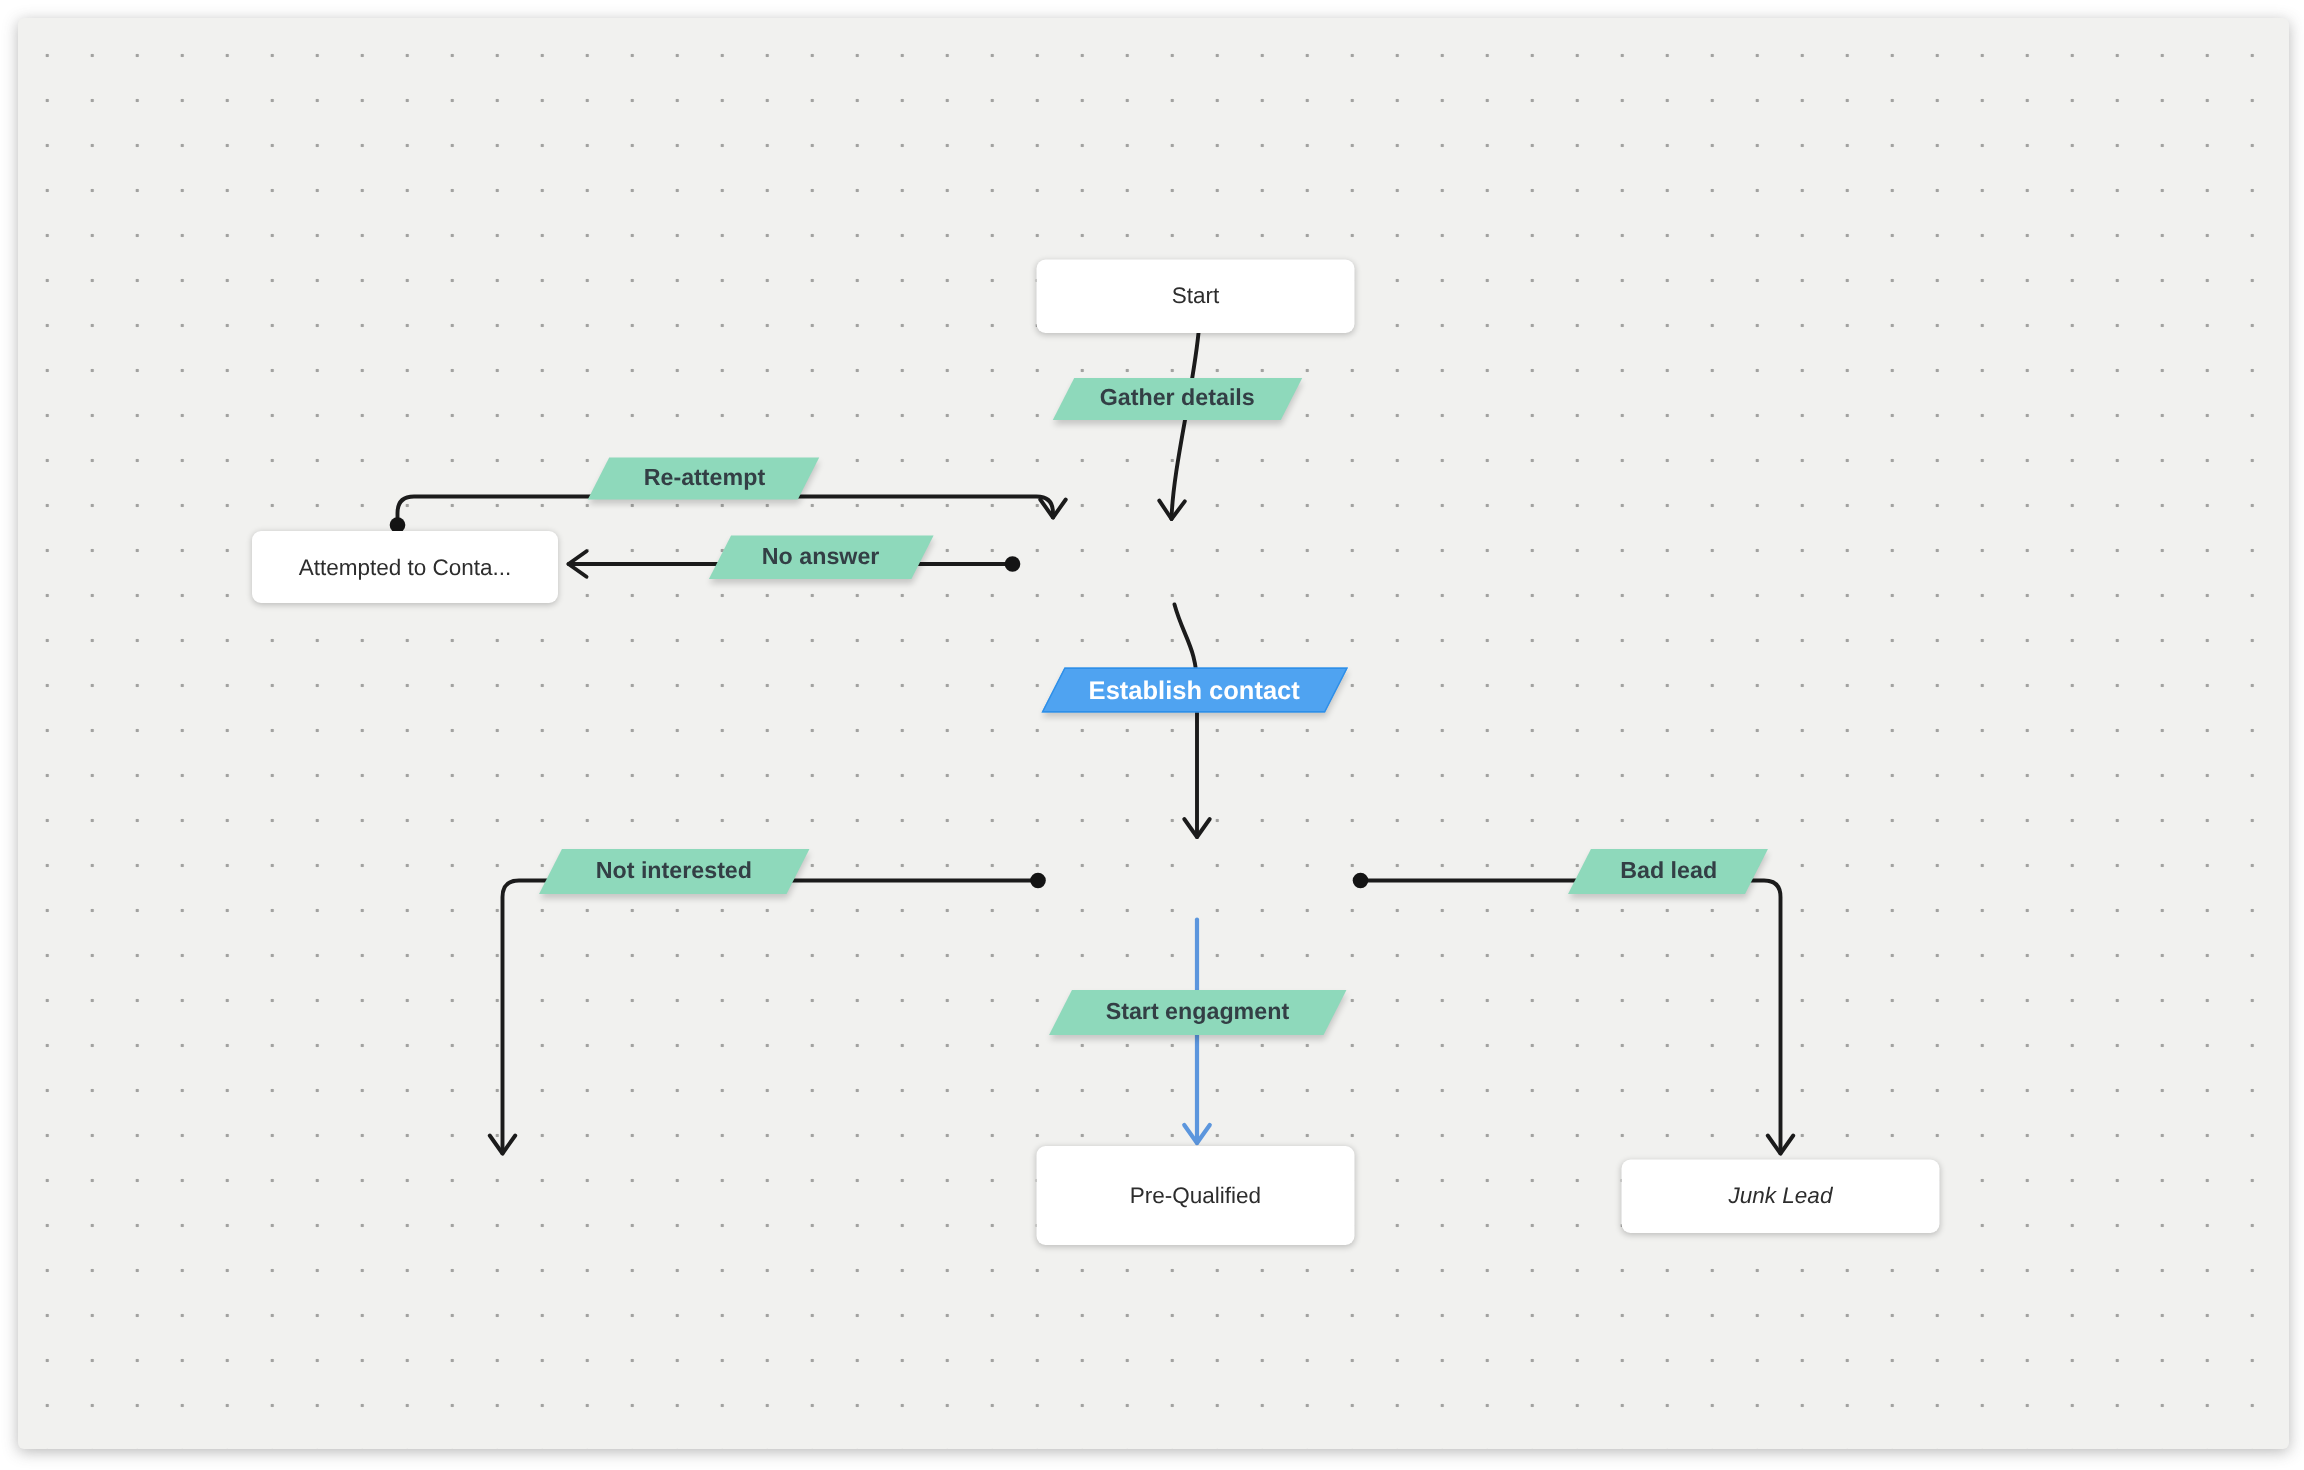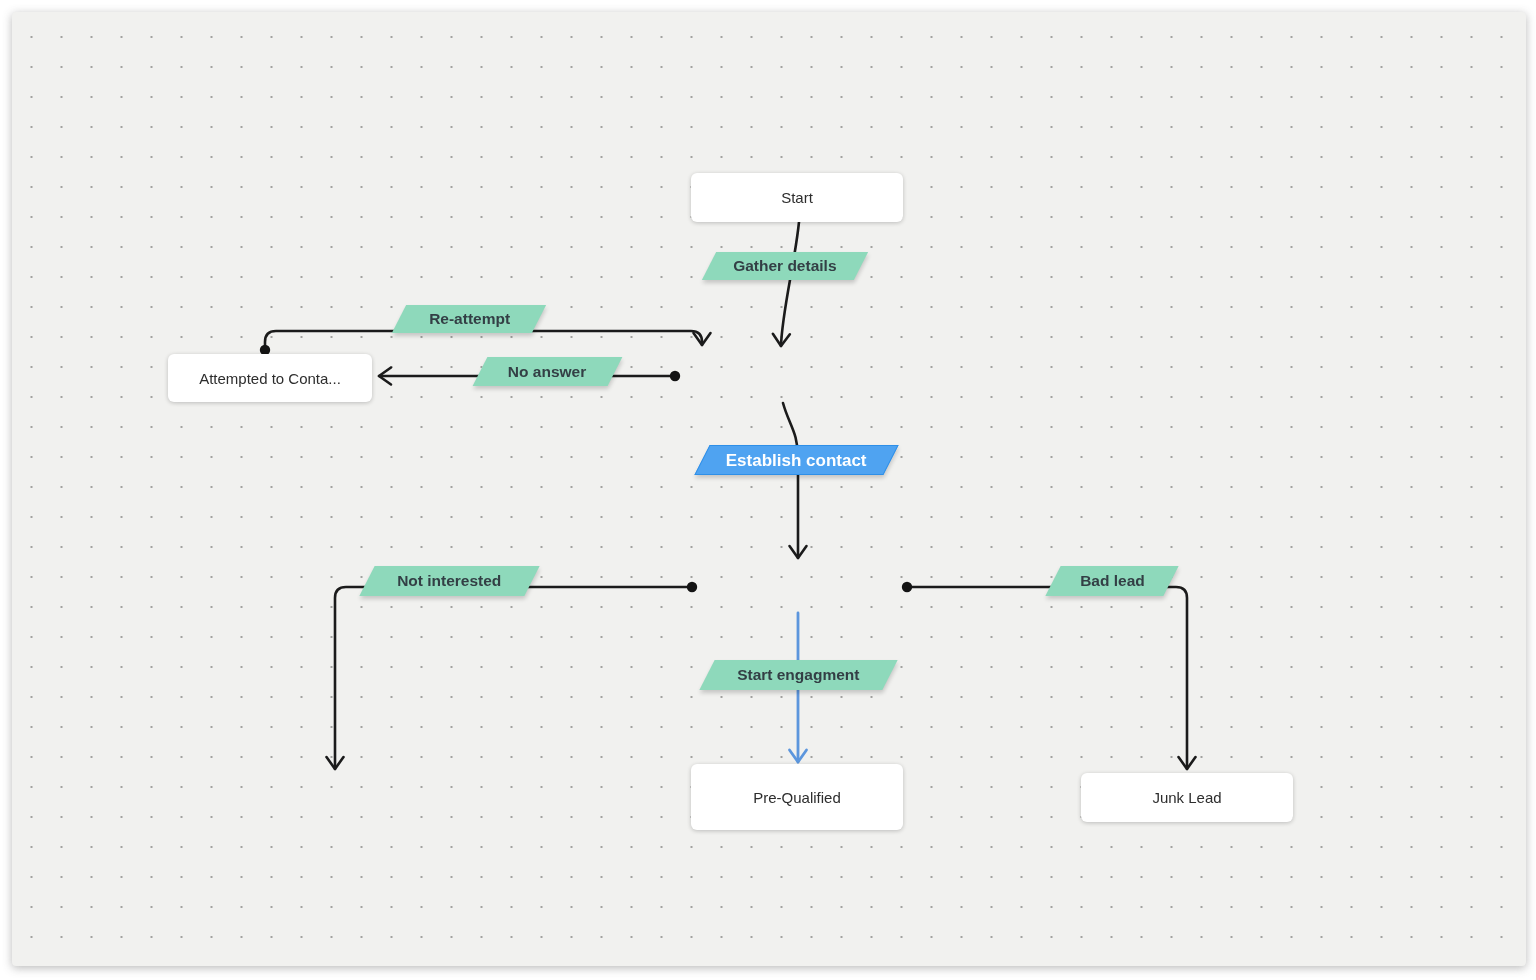--- a/index.html
+++ b/index.html
@@ -57,21 +57,21 @@
     display:flex; align-items:center; justify-content:center;
     font-size:15px; color:#2d2d2d; line-height:1;
     white-space:nowrap; overflow:hidden; padding:12px 12px;
   }
   .n-start        { left:679px;  top:161px; width:212px; height:49px; }
   .n-notcontacted { left:665px;  top:342px; width:212px; height:49px; }
   .n-attempted    { left:156px;  top:342px; width:204px; height:48px;text-align:right; }
   .n-contacted    { left:679px;  top:551px; width:212px; height:49px; }
   .n-lostlead     { left:216px;  top:762px; width:210px; height:49px; }
   .n-prequalified { left:679px;  top:735px; width:212px; height:66px;margin-top:17px; }
-  .n-junklead     { left:1069px; top:761px; width:212px; height:49px; }
+  .n-junklead     { left:1069px; top:761px; width:212px; height:49px;font-style:italic; }
 </style>
 </head>
 <body>
 
 <div class="canvas">
 
   <svg class="edges" viewBox="0 0 1514 954">
     <defs>
       <marker id="arrowB" markerUnits="userSpaceOnUse" markerWidth="30" markerHeight="26" viewBox="-15 -13 30 26" refX="0" refY="0" orient="auto" overflow="visible">
         <path d="M -12 -8.5 L 0 0 L -12 8.5" fill="none" stroke="#1b1b1b" stroke-width="2.6" stroke-linecap="round" stroke-linejoin="round"></path>

